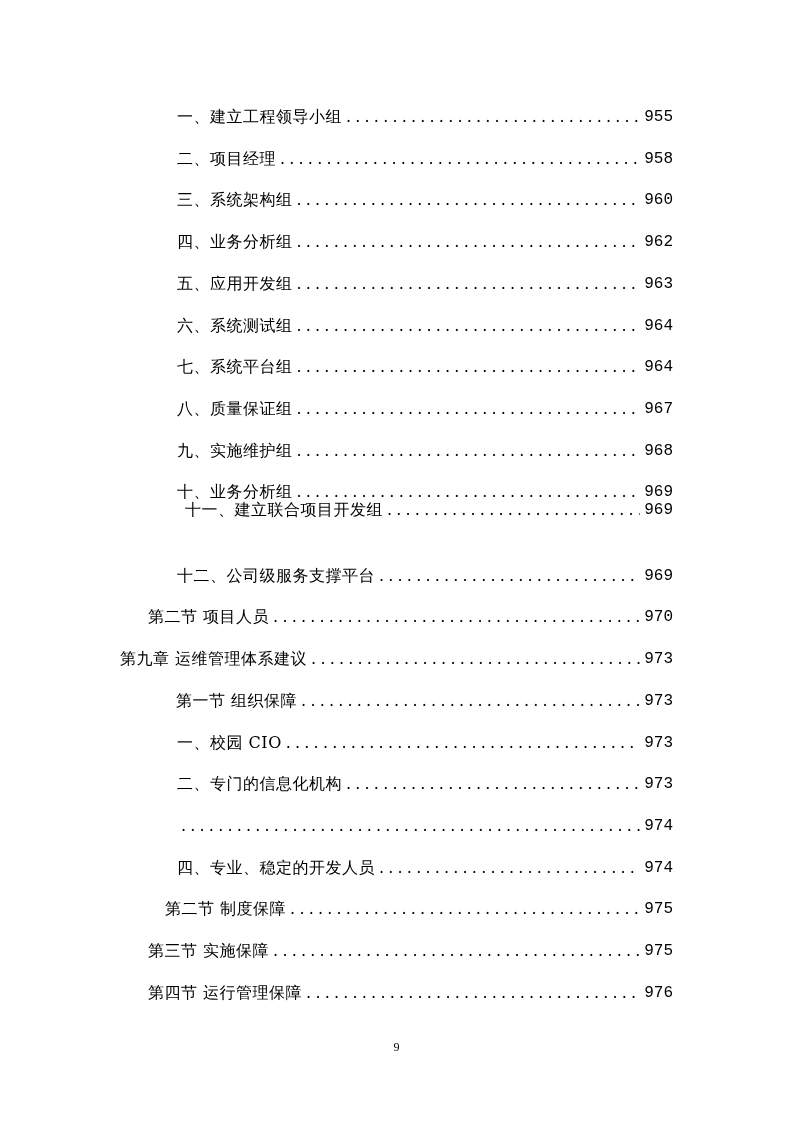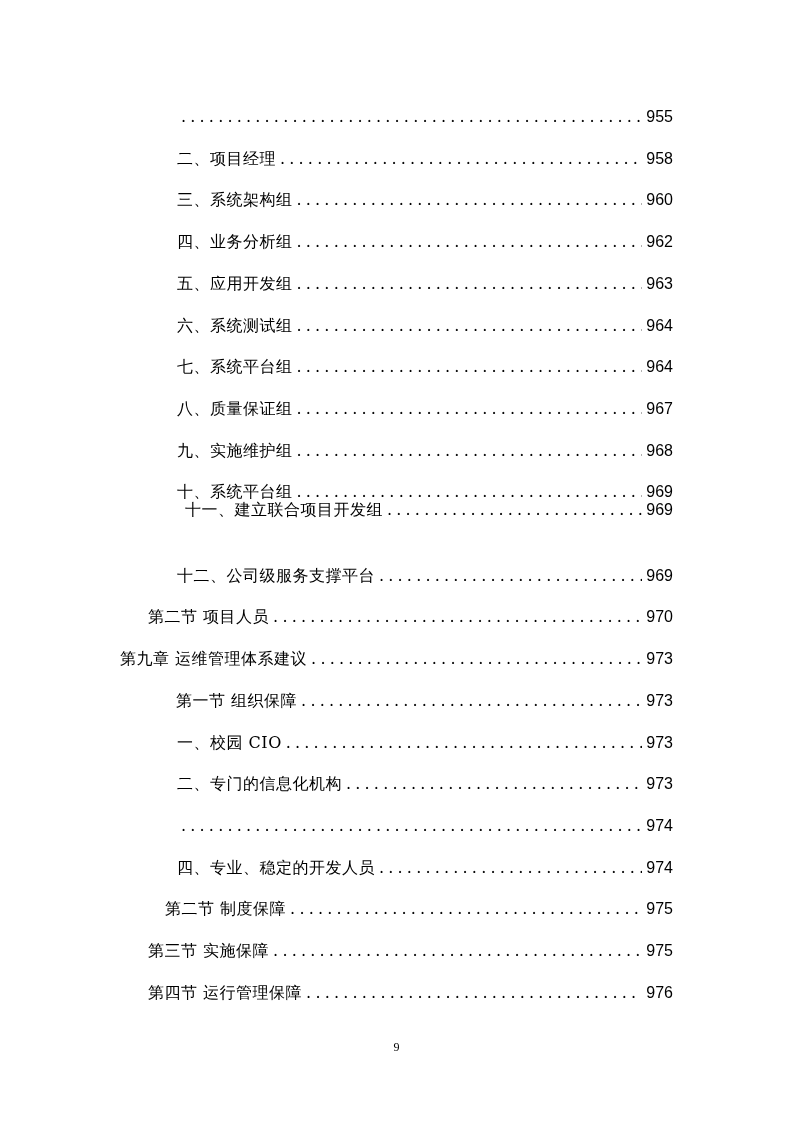--- a/index.html
+++ b/index.html
@@ -4,35 +4,36 @@
 <style>
   html, body { margin: 0; padding: 0; background: #ffffff; }
   body { width: 793px; height: 1122px; position: relative; overflow: hidden;
          font-family: "DejaVu Serif", "Liberation Serif", serif; color: #000; }
   .page { position: absolute; left: 0; top: 0; width: 793px; height: 1122px; }
   .toc-row { position: absolute; left: 0; right: 0; height: 28px; display: flex;
              align-items: center; font-size: 16px; line-height: 28px; }
   .toc-row .title { white-space: nowrap; letter-spacing: 0.5px; }
   .toc-row .dots { flex: 1; overflow: hidden; white-space: nowrap; margin: 0 4px;
                    letter-spacing: 4.2px; color: #000; }
-  .toc-row .num { font-family: Liberation Sans, sans-serif; font-size: 16px; white-space: nowrap; }
+  .toc-row .num { font-family: Liberation Mono, monospace; font-size: 16px; white-space: nowrap; }
   .lvl1 { padding-left: 120px; }
   .lvl2 { padding-left: 148px; }
   .lvl3 { padding-left: 177px; }
   .row-inner { display: flex; align-items: center; width: 100%; padding-right: 120px; box-sizing: border-box; }
   .footer-page { position: absolute; top: 1040px; left: 0; right: 0; text-align: center;
                  font-family: "Liberation Serif", serif; font-size: 12px; }
 </style>
 </head>
 <body>
 
 <div class="page">
   <div id="toc">
       <div class="toc-row lvl3" style="top: 103px;">
         <div class="row-inner">
+          <span class="title">一、建立工程领导小组</span>
           <span class="dots">........................................................................................................................</span>
           <span class="num">955</span>
         </div>
       </div>
       <div class="toc-row lvl3" style="top: 145px;">
         <div class="row-inner">
           <span class="title">二、项目经理</span>
           <span class="dots">........................................................................................................................</span>
           <span class="num">958</span>
         </div>
@@ -81,21 +82,21 @@
       </div>
       <div class="toc-row lvl3" style="top: 437px;">
         <div class="row-inner">
           <span class="title">九、实施维护组</span>
           <span class="dots">........................................................................................................................</span>
           <span class="num">968</span>
         </div>
       </div>
       <div class="toc-row lvl3" style="top: 478px;">
         <div class="row-inner">
-          <span class="title">十、系统平台组</span>
+          <span class="title">十、业务分析组</span>
           <span class="dots">........................................................................................................................</span>
           <span class="num">969</span>
         </div>
       </div>
       <div class="toc-row lvl3" style="top: 496px; margin-left: 8px;">
         <div class="row-inner">
           <span class="title">十一、建立联合项目开发组</span>
           <span class="dots">........................................................................................................................</span>
           <span class="num">969</span>
         </div>

